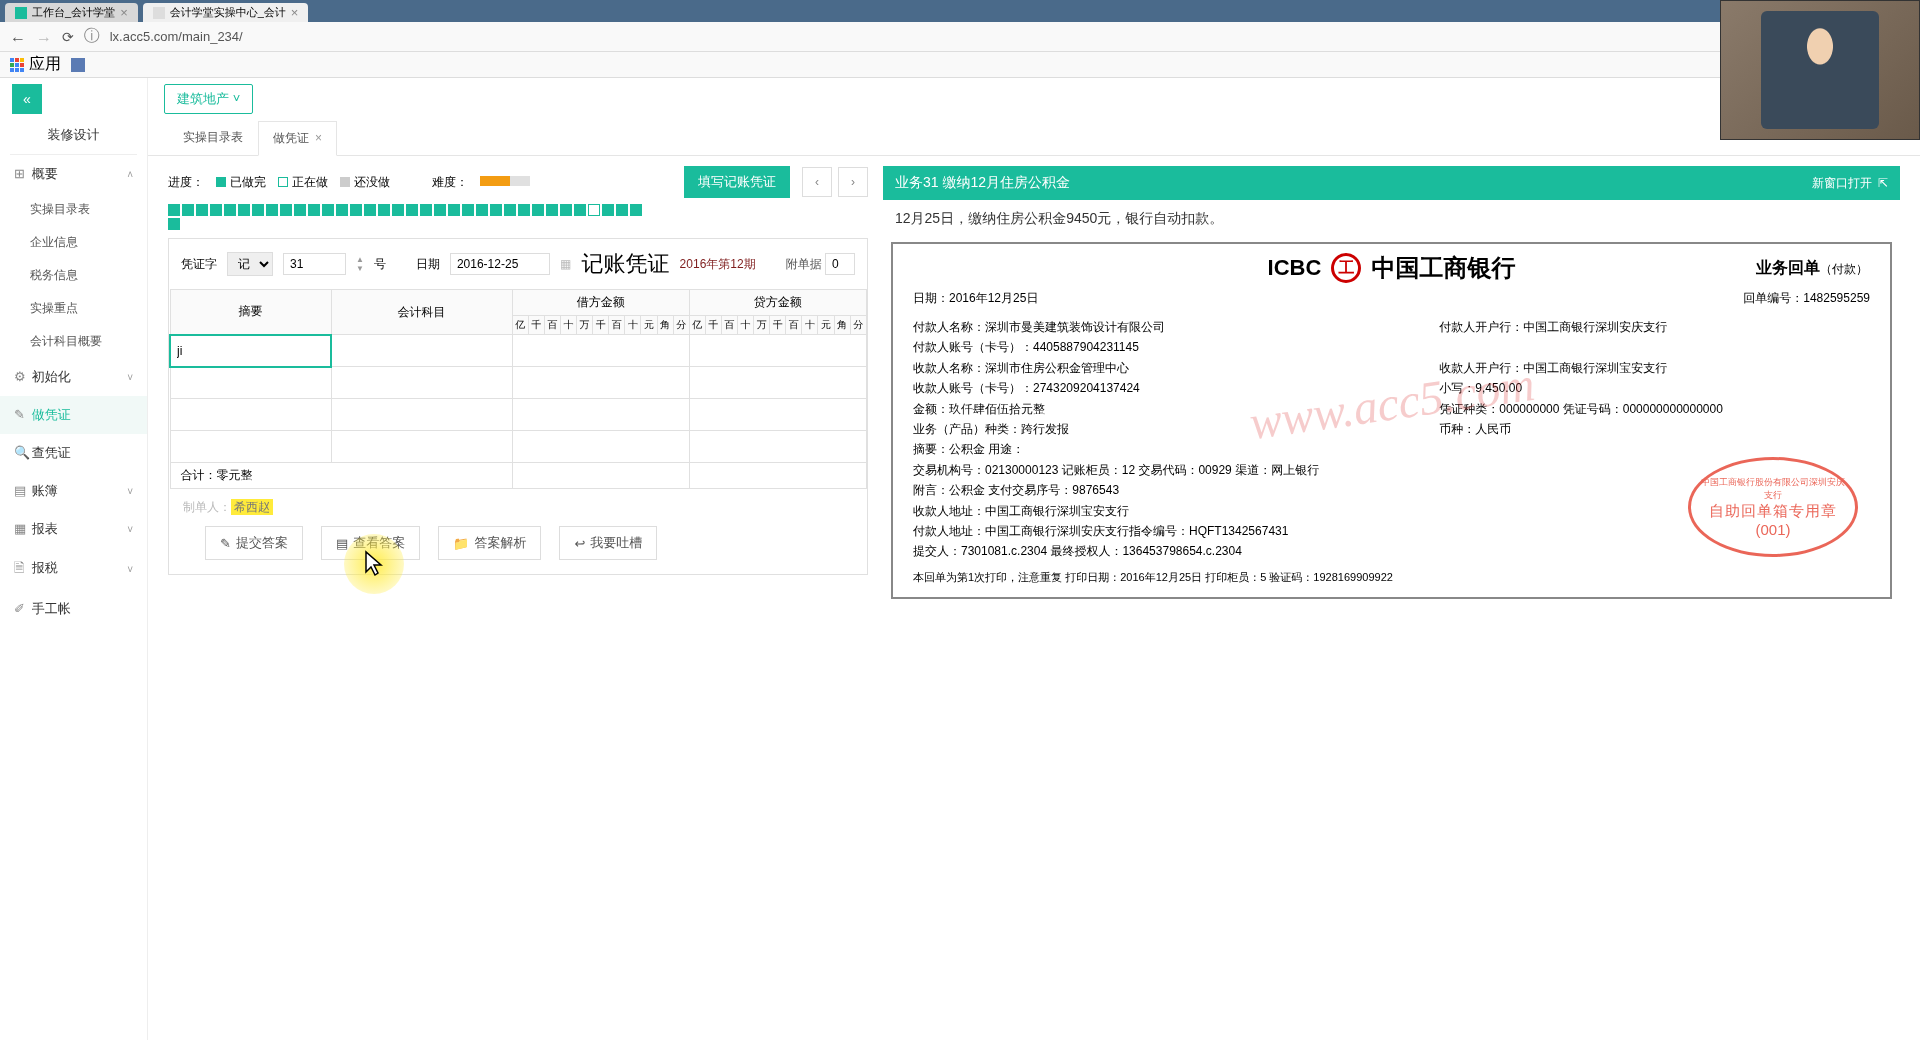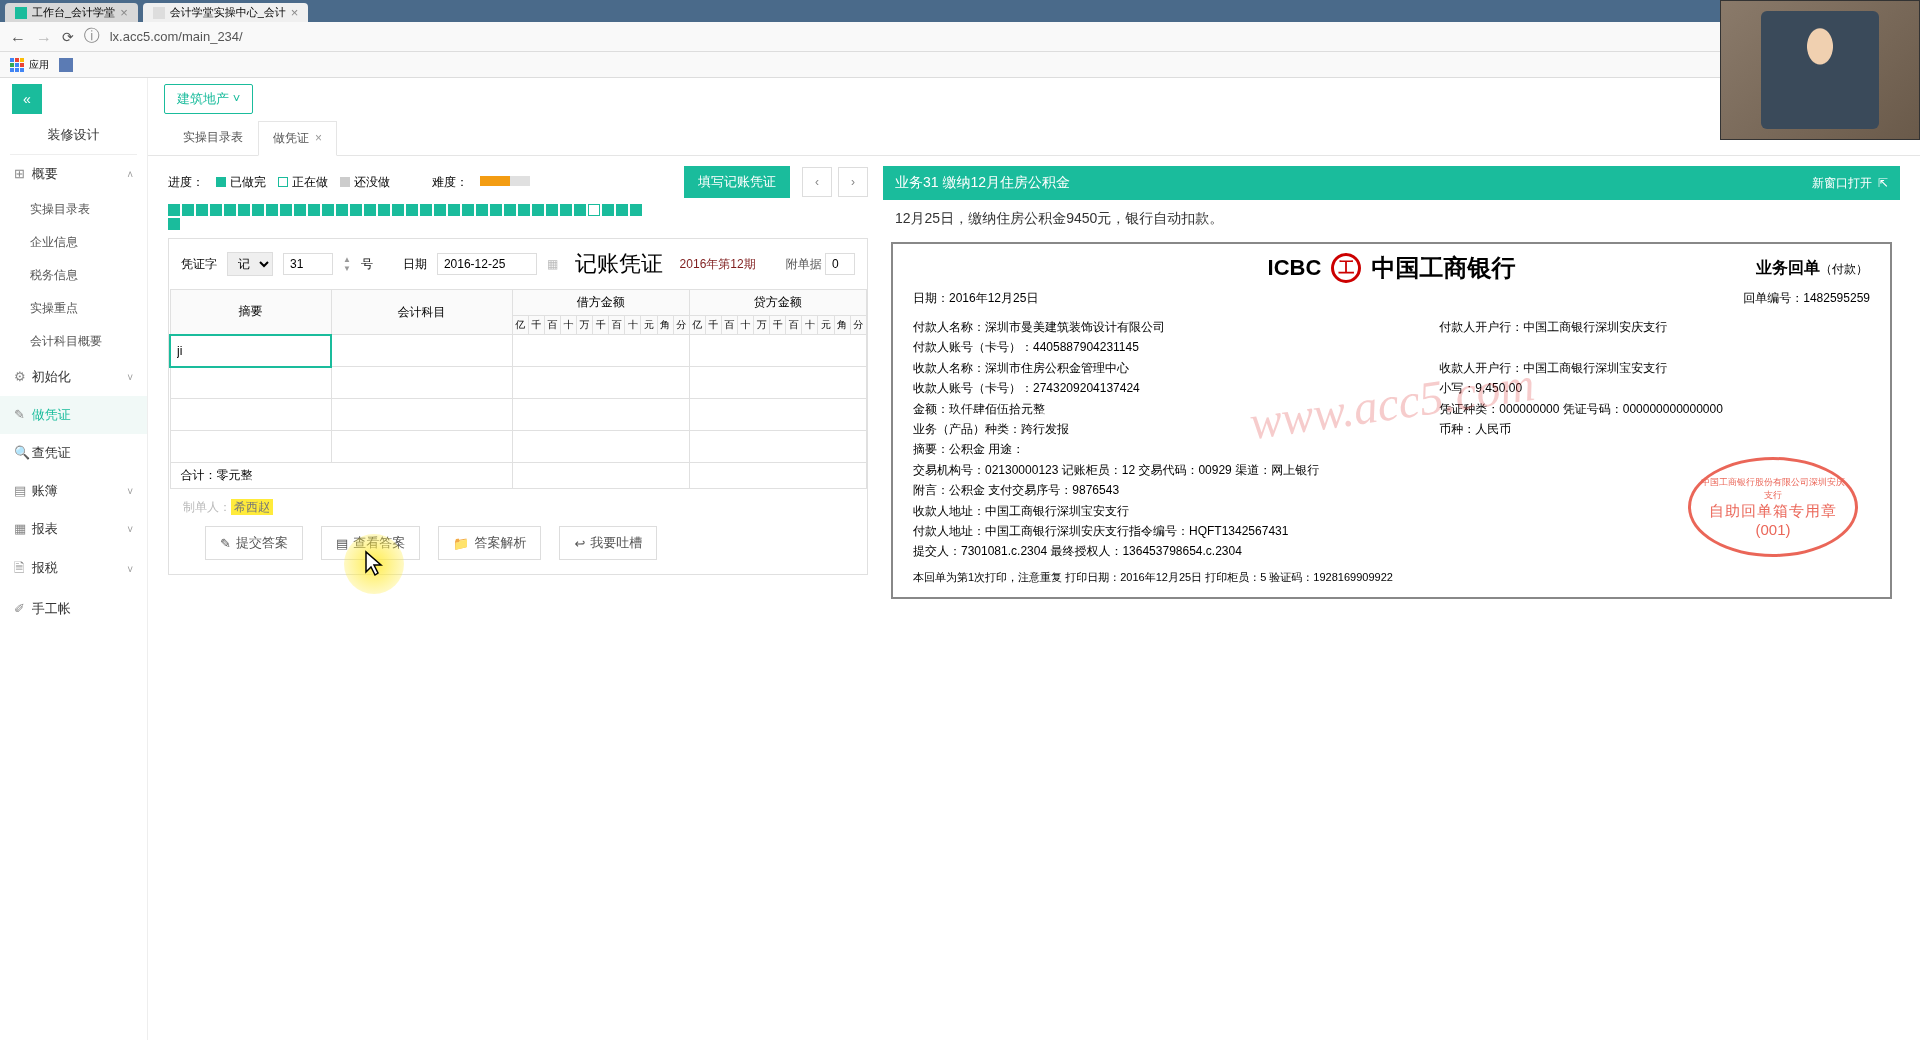--- a/index.html
+++ b/index.html
@@ -11,21 +11,21 @@
 .browser-tab.inactive { background: #d8d8d8; }
 .tab-close { color: #888; font-size: 13px; cursor: pointer; }
 .tab-favicon { width: 12px; height: 12px; }
 
 .url-bar { background: #f9f9f9; height: 30px; display: flex; align-items: center; padding: 0 10px; gap: 10px; border-bottom: 1px solid #ddd; }
 .nav-arrow { color: #555; font-size: 16px; cursor: pointer; }
 .reload-icon { color: #555; font-size: 14px; }
 .url-text { font-size: 13px; color: #555; flex: 1; }
 .lock-icon { color: #888; }
 
-.bookmark-bar { background: #f9f9f9; height: 26px; display: flex; align-items: center; padding: 0 10px; gap: 10px; font-size: 10px; border-bottom: 1px solid #ddd; }
+.bookmark-bar { background: #f9f9f9; height: 26px; display: flex; align-items: center; padding: 0 10px; gap: 10px; font-size: 16px; border-bottom: 1px solid #ddd; }
 .apps-icon { width: 14px; height: 14px; display: inline-grid; grid-template-columns: repeat(3,4px); grid-template-rows: repeat(3,4px); gap: 1px; }
 .apps-icon span { background: #4285f4; }
 .apps-icon span:nth-child(2){ background:#ea4335;} .apps-icon span:nth-child(3){background:#fbbc05;}
 .apps-icon span:nth-child(4){background:#34a853;} .apps-icon span:nth-child(6){background:#ea4335;}
 
 
 .app { display: flex; height: calc(100vh - 78px); background: #fff; }
 .sidebar { width: 148px; background: #fff; border-right: 1px solid #eee; }
 .collapse-btn { width: 30px; height: 30px; background: #1abc9c; color: #fff; display: flex; align-items: center; justify-content: center; margin: 6px 0 0 12px; font-size: 14px; }
 .section-title { text-align: center; font-size: 13px; padding: 12px 0 10px; color: #333; border-bottom: 1px solid #eee; margin: 0 10px; }
@@ -60,21 +60,21 @@
 .pblk.cur { border:1px solid #1abc9c; background:#fff; }
 .fill-btn { background: #1abc9c; color: #fff; padding: 7px 14px; font-size: 13px; border: none; cursor: pointer; }
 .nav-arrows { display: flex; gap: 6px; }
 .arrow-btn { width: 30px; height: 30px; border: 1px solid #ddd; background: #fff; display:flex;align-items:center;justify-content:center;color:#888;cursor:pointer; }
 
 .voucher { border: 1px solid #e0e0e0; background: #fff; margin-top: 8px; }
 .vhead { display: flex; align-items: center; padding: 10px 12px; gap: 10px; font-size: 12px; }
 .vtitle { font-size: 22px; font-weight: 500; margin: 0 auto; }
 .vperiod { color: #7f1d1d; }
 .small-sel, .small-inp { border: 1px solid #ddd; padding: 3px 6px; font-size: 12px; }
-.small-inp { width: 50px; }
+.small-inp { width: 63px; }
 .date-inp { width: 100px; }
 .attach { font-size:12px; color:#555; }
 
 .vtable { width: 100%; border-collapse: collapse; font-size: 12px; }
 .vtable th, .vtable td { border: 1px solid #e0e0e0; text-align: center; padding: 4px 2px; }
 .vtable th { background: #fafafa; font-weight: normal; }
 .amt-cols th, .amt-cols td { font-size: 10px; width: 16px; padding: 2px 0; }
 .summary-cell { width: 160px; height: 32px; }
 .summary-cell.editing { border: 2px solid #1abc9c !important; }
 .summary-input { width: 100%; height: 100%; border: none; outline: none; padding: 2px 4px; font-size: 12px; }

